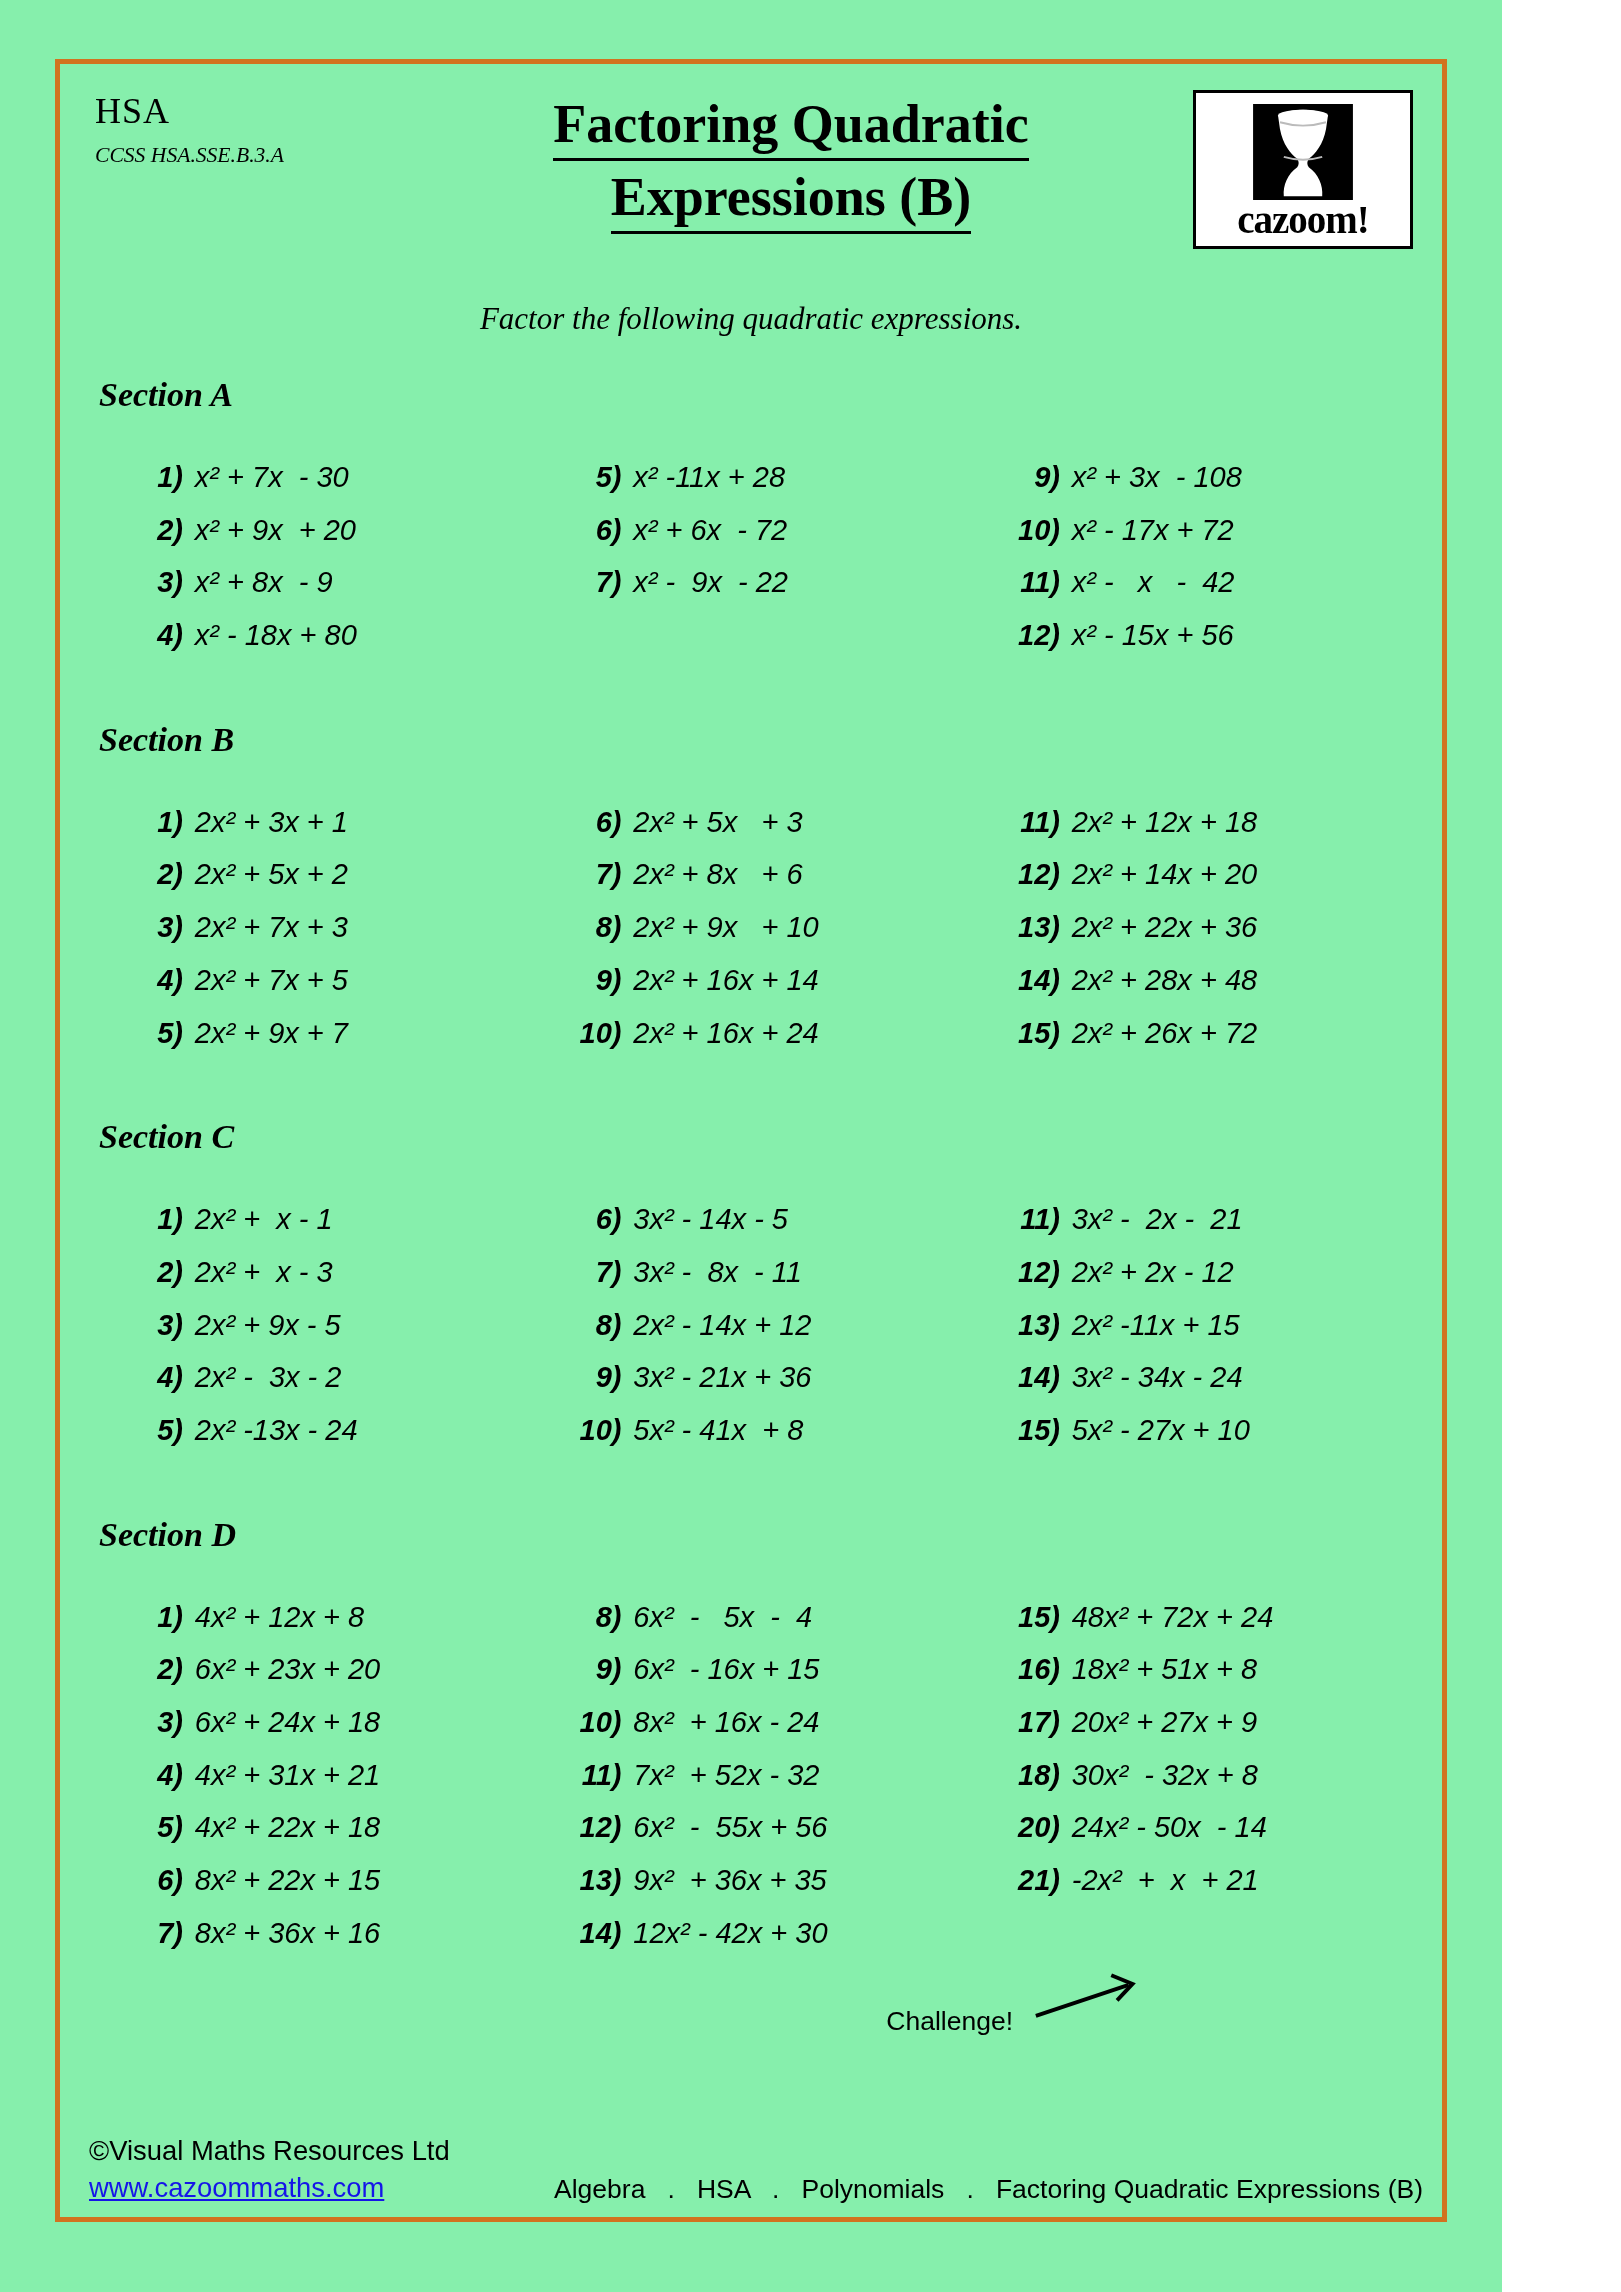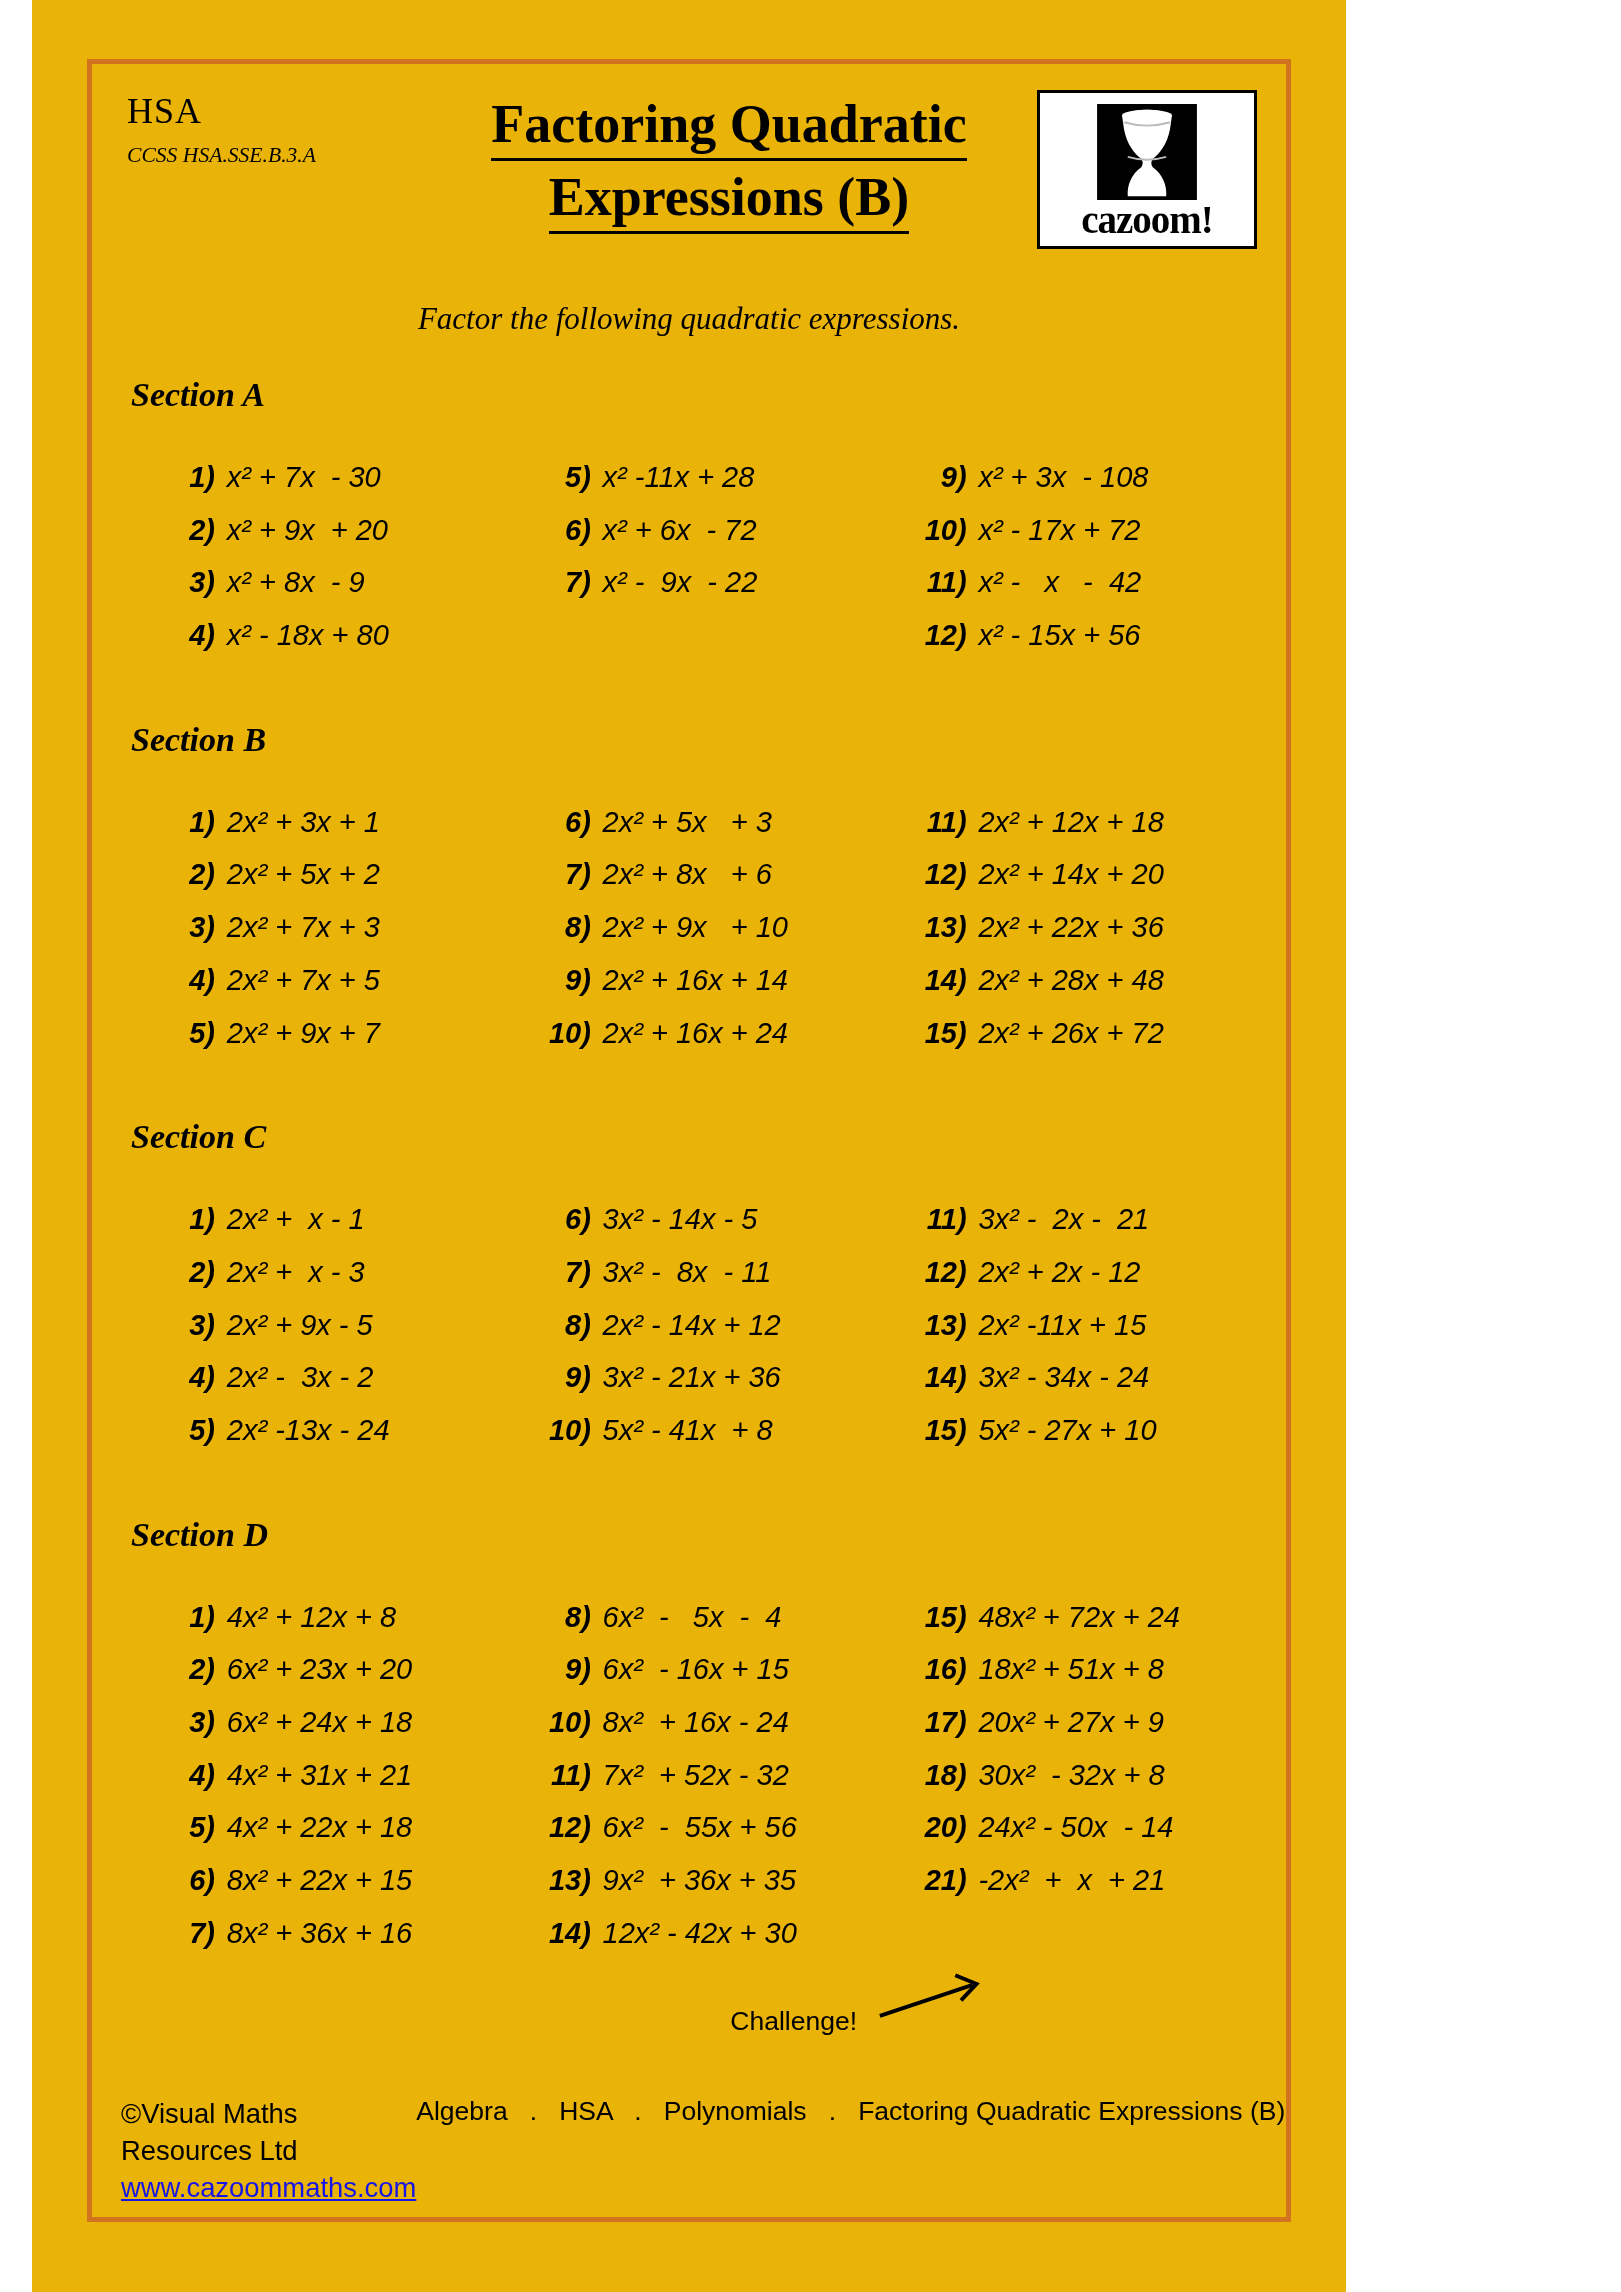--- a/index.html
+++ b/index.html
@@ -1,17 +1,17 @@
 <!DOCTYPE html>
 <html><head>
 <meta charset="utf-8">
 <style>
   html,body{margin:0;padding:0;background:#ffffff;}
-  .page{position:relative;width:1314px;height:2293px;background:#eab308;overflow:hidden;
-        font-family:"Liberation Sans",sans-serif;color:#000;margin-left:32px;}
+  .page{position:relative;width:1502px;height:2293px;background:#86efac;overflow:hidden;
+        font-family:"Liberation Sans",sans-serif;color:#000;}
   .frame{position:absolute;left:55px;top:59px;right:55px;bottom:71px;border:5.9px solid #D2731F;}
 
   
   .header{display:flex;align-items:flex-start;padding:25.5px 29px 0 35px;height:208px;box-sizing:border-box;}
   .header-left{width:294px;font-family:"Liberation Serif",serif;}
   .course{font-size:36px;letter-spacing:1px;}
   .standard{font-size:21.6px;font-style:italic;margin-top:11.8px;}
   .title-wrap{flex:1;text-align:center;font-family:"Liberation Serif",serif;font-weight:bold;
               font-size:54px;line-height:1.0;padding-top:7.8px;}
   .title-line{display:inline-block;border-bottom:3.9px solid #000;padding-bottom:6.9px;margin-bottom:8.8px;}
@@ -35,22 +35,22 @@
   .pnum{display:inline-block;width:76px;text-align:right;font-weight:bold;margin-right:11.8px;}
   .pexpr{white-space:pre;}
 
   
   .challenge{display:flex;align-items:flex-end;justify-content:flex-end;
              margin:3.9px 294px 0 0;gap:19px;padding-left:42px;}
   .challenge-text{font-size:26.5px;line-height:1.1;}
   .challenge-arrow{width:116px;height:51px;margin-bottom:13.7px;}
 
   
-  .footer{position:absolute;left:29px;right:11px;bottom:9.8px;display:flex;
-          justify-content:space-between;}
+  .footer{position:absolute;left:29px;right:19px;bottom:9.8px;display:flex;
+          justify-content:space-between;align-items:flex-end;}
   .copyright{font-size:27.4px;line-height:1.35;}
   .website{font-size:27.4px;color:#1515E8;text-decoration:underline;line-height:1.35;}
   .breadcrumb{font-size:26.5px;white-space:pre;padding-bottom:2px;}
 </style>
 </head>
 <body>
 
 <div class="page">
   <div class="frame">
 

